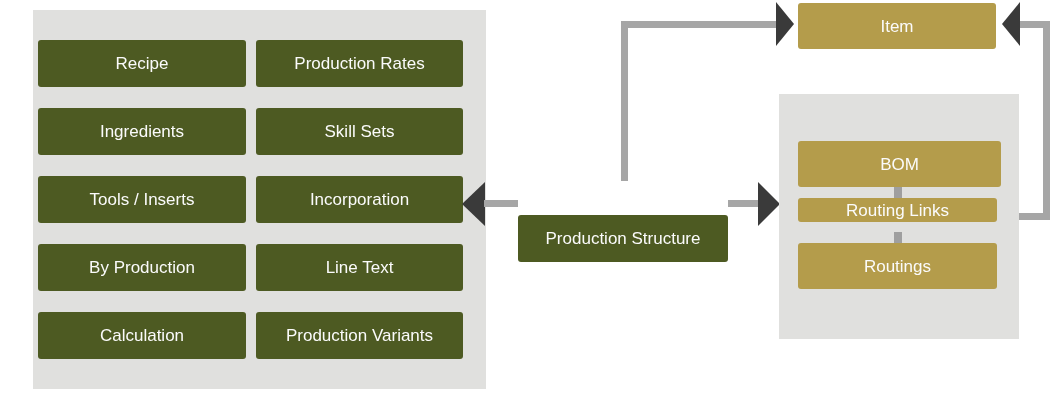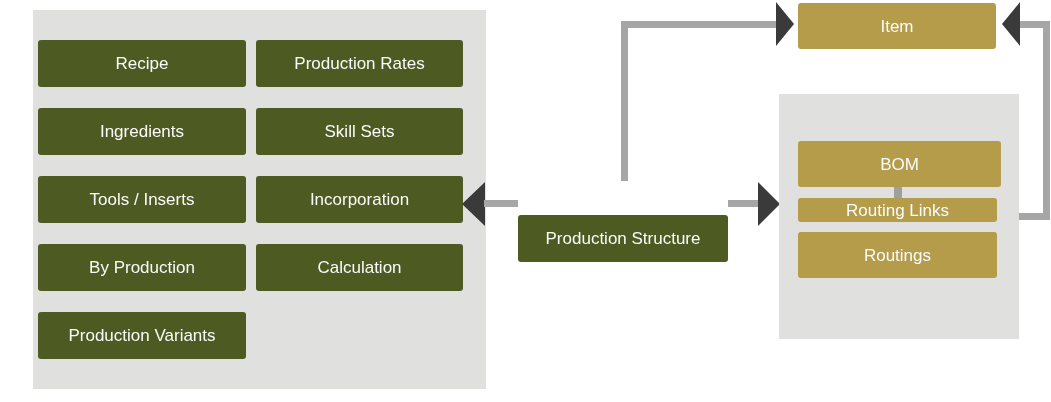--- a/index.html
+++ b/index.html
@@ -44,20 +44,21 @@
 
   <div class="panel" style="left:10px;top:10px;width:453px;height:379px;margin-left:23px;">
     <div class="left-grid">
       <div class="node">Recipe</div>
       <div class="node">Production Rates</div>
       <div class="node">Ingredients</div>
       <div class="node">Skill Sets</div>
       <div class="node">Tools / Inserts</div>
       <div class="node">Incorporation</div>
       <div class="node">By Production</div>
+      <div class="node">Line Text</div>
       <div class="node">Calculation</div>
       <div class="node">Production Variants</div>
     </div>
   </div>
 
   <div class="ah ah-left" style="left:462px;top:182px;width:23px;height:44px;"></div>
   <div class="line" style="left:484px;top:200px;width:34px;height:7px;"></div>
 
   <div class="node abs" style="left:518px;top:181px;width:210px;height:47px;margin-top:34px;">Production Structure</div>
 
@@ -74,15 +75,15 @@
   <div class="line" style="left:1020px;top:21px;width:30px;height:7px;"></div>
   <div class="line" style="left:1043px;top:21px;width:7px;height:199px;"></div>
   <div class="line" style="left:1019px;top:213px;width:31px;height:7px;"></div>
 
   <div class="panel" style="left:779px;top:94px;width:240px;height:245px;"></div>
 
   <div class="node gold abs" style="left:798px;top:141px;width:203px;height:46px;">BOM</div>
   <div class="mini-connector" style="left:894px;top:187px;width:8px;height:12px;"></div>
   <div class="node gold abs" style="left:798px;top:198px;width:199px;height:24px;">Routing Links</div>
   <div class="mini-connector" style="left:894px;top:232px;width:8px;height:12px;"></div>
-  <div class="node gold abs" style="left:798px;top:232px;width:199px;height:46px;">Routings</div>
+  <div class="node gold abs" style="left:798px;top:243px;width:199px;height:46px;">Routings</div>
 
 </div>
 
 </body></html>

